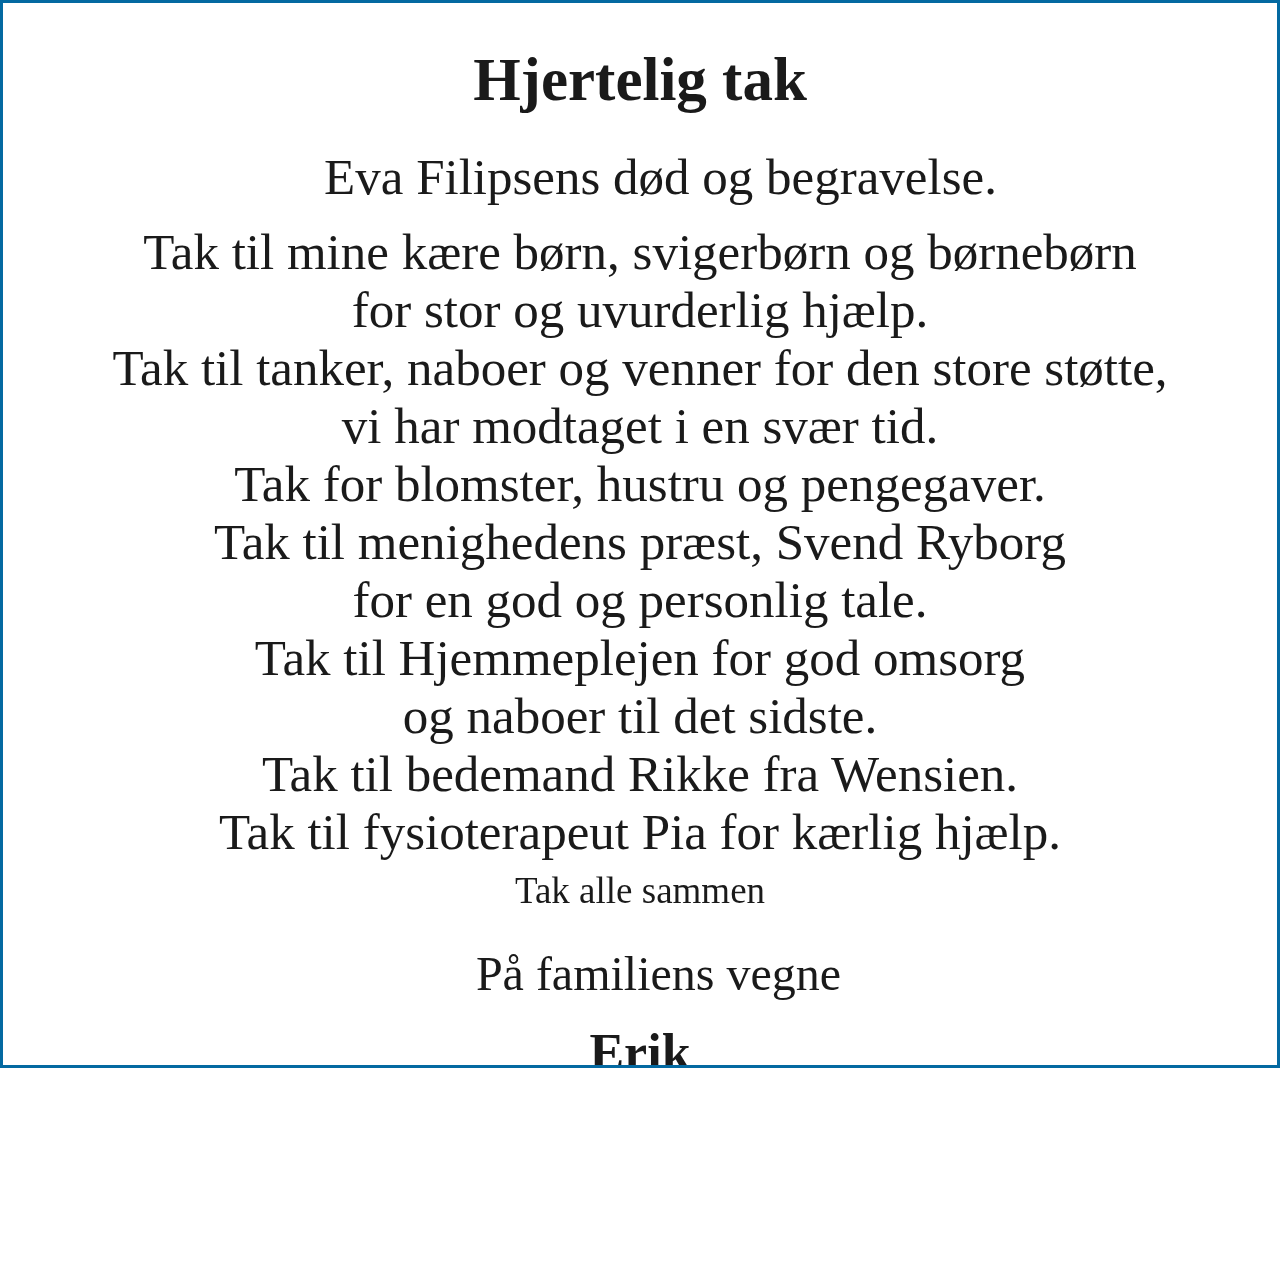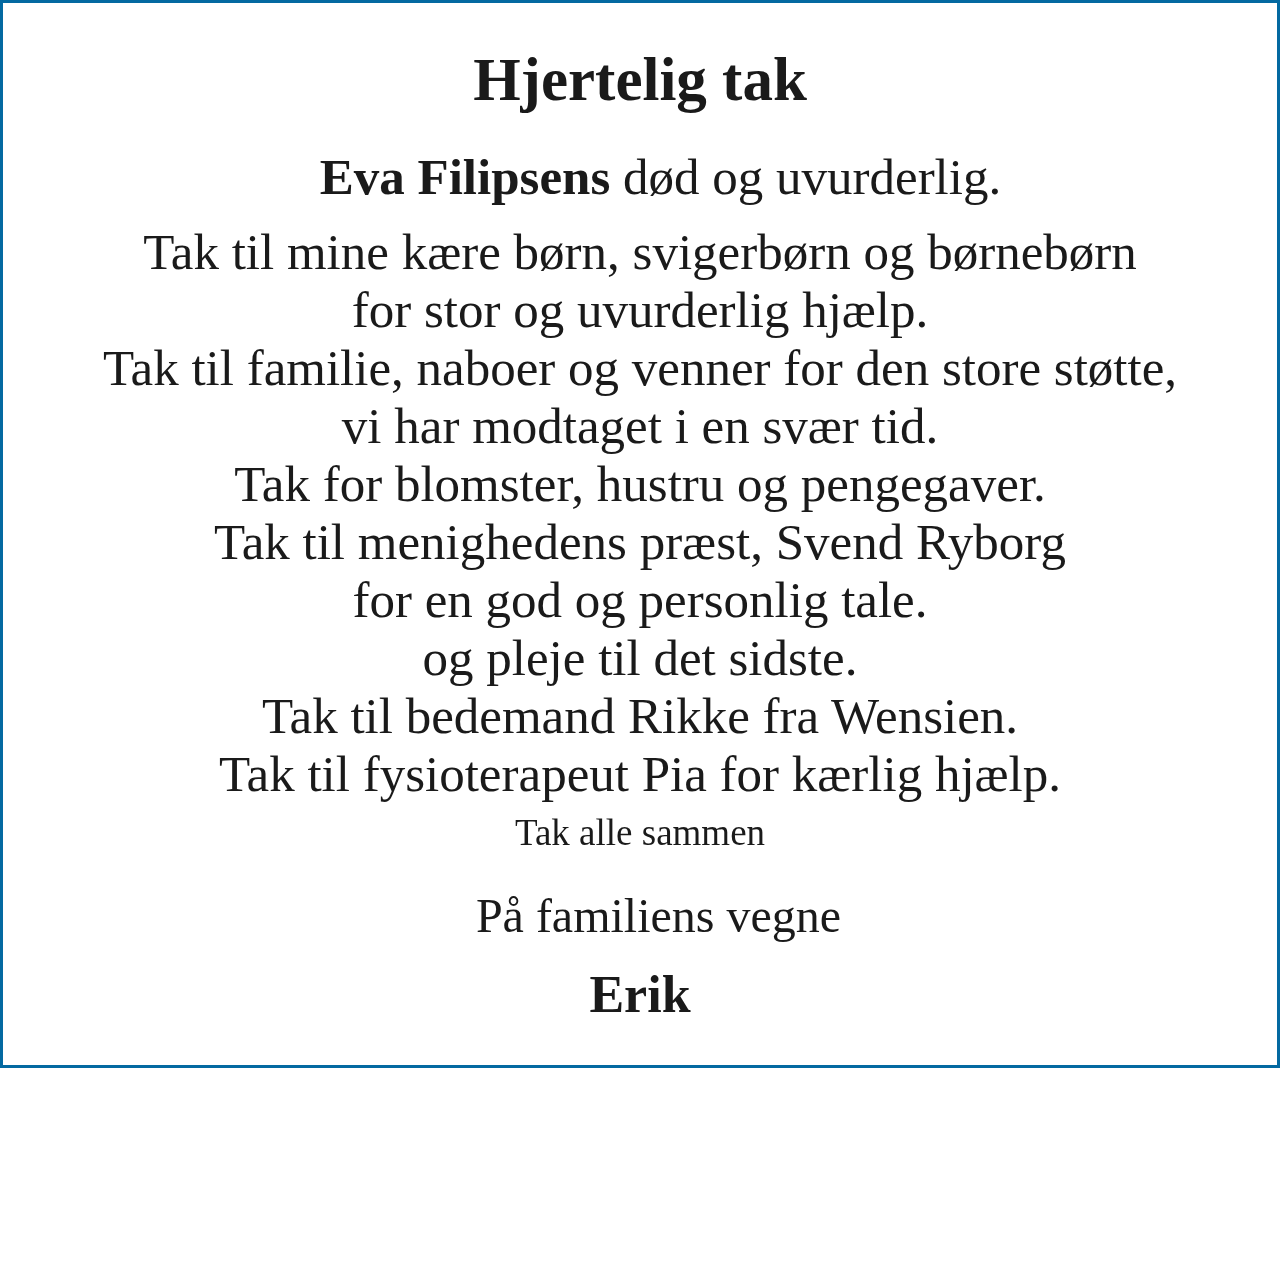--- a/index.html
+++ b/index.html
@@ -44,42 +44,43 @@
     line-height: 56px;
     margin-top: 25px;
     padding-left: 37px;
   }
   .notice-signature {
     font-size: 52px;
     line-height: 56px;
     font-weight: bold;
     margin-top: 23px;
   }
-  .bold { font-weight: bold; margin-left: 41px; }
+  .bold { font-weight: normal; margin-left: 41px; }
 </style>
 </head>
 <body>
 
 <div class="notice-card">
 
   <div class="notice-title">Hjertelig tak</div>
 
   <div class="notice-intro">
-    <div><span class="bold">Eva Filipsens</span><span> død og uvurderlig.</span></div>
+    <div><span class="bold">Eva Filipsens</span><span> død og begravelse.</span></div>
   </div>
 
   <div class="notice-body">
     <div>Tak til mine kære børn, svigerbørn og børnebørn</div>
     <div>for stor og uvurderlig hjælp.</div>
-    <div>Tak til familie, naboer og venner for den store støtte,</div>
+    <div>Tak til tanker, naboer og venner for den store støtte,</div>
     <div>vi har modtaget i en svær tid.</div>
     <div>Tak for blomster, hustru og pengegaver.</div>
     <div>Tak til menighedens præst, Svend Ryborg</div>
     <div>for en god og personlig tale.</div>
-    <div>og pleje til det sidste.</div>
+    <div>Tak til Hjemmeplejen for god omsorg</div>
+    <div>og naboer til det sidste.</div>
     <div>Tak til bedemand Rikke fra Wensien.</div>
     <div>Tak til fysioterapeut Pia for kærlig hjælp.</div>
   </div>
 
   <div class="notice-closing">Tak alle sammen</div>
 
   <div class="notice-behalf">På familiens vegne</div>
 
   <div class="notice-signature">Erik</div>
 

